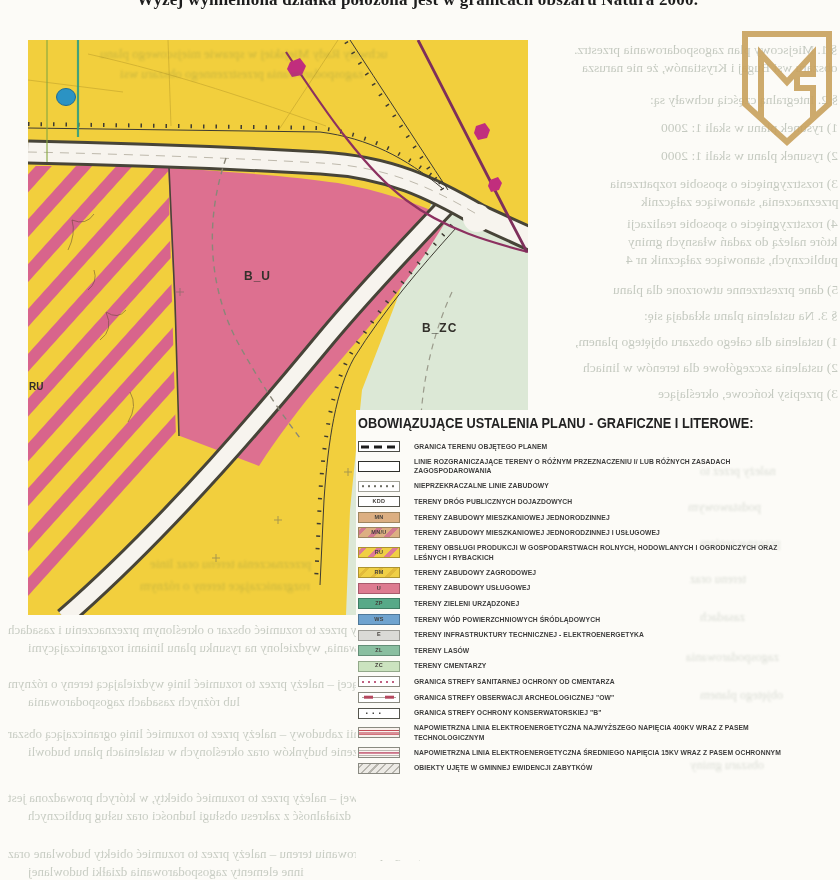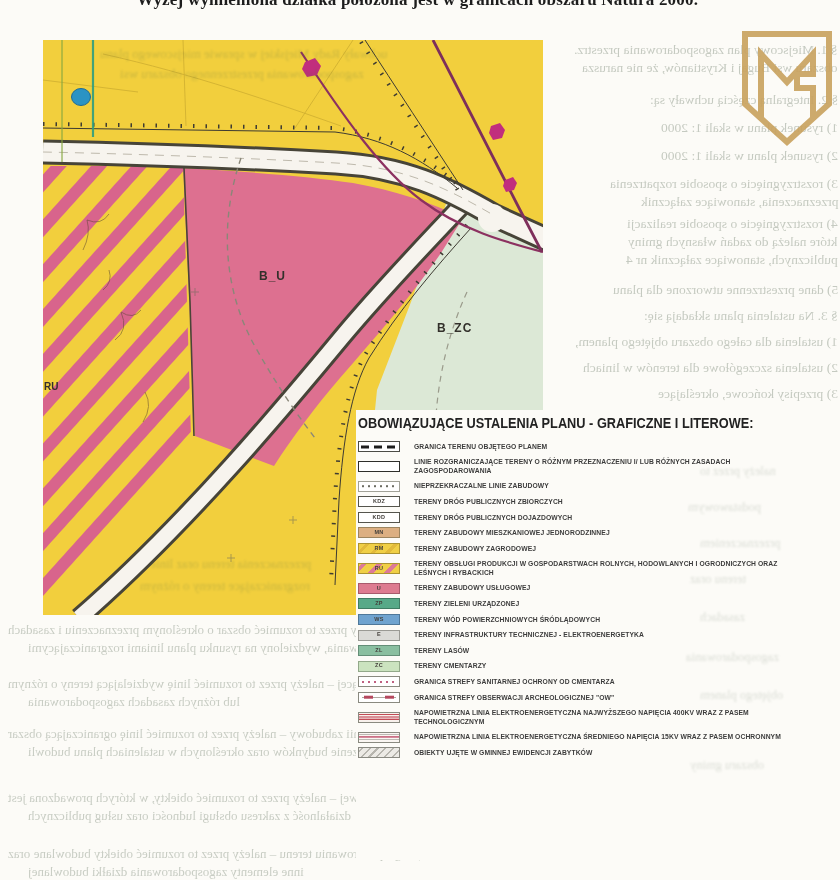--- a/index.html
+++ b/index.html
@@ -5,21 +5,21 @@
   html,body{margin:0;padding:0;background:#e8e8e8;}
   #page{position:relative;width:840px;height:880px;background:#FCFBF7;overflow:hidden;
         font-family:"Liberation Sans",sans-serif;}
   
   .doc-title{position:absolute;top:-10px;left:85px;width:665px;text-align:center;
              font-family:"Liberation Serif",serif;font-weight:bold;font-size:17px;
              color:#1d1d1d;letter-spacing:.2px;white-space:nowrap;}
   
   .logo{position:absolute;left:737px;top:30px;z-index:3;opacity:.9;}
   
-  .map-wrap{position:absolute;left:43px;top:40px;width:500px;height:678px;z-index:1;}
+  .map-wrap{position:absolute;left:28px;top:40px;width:500px;height:678px;z-index:1;}
   
   .legend{position:absolute;left:356px;top:410px;width:484px;min-height:450px;
           background:#FCFBF7;z-index:4;padding-top:5px;box-sizing:border-box;}
   .legend-title{font-weight:bold;font-size:14.5px;color:#222;transform:scaleX(.88);
                 transform-origin:left center;white-space:nowrap;margin:0 0 10px 2px;}
   .lrow{display:flex;align-items:center;margin:0 0 4.6px 2px;}
   .llabel{font-weight:bold;font-size:7.5px;color:#3c3c3c;line-height:1.3;
           transform:scaleX(.9);transform-origin:left center;width:470px;letter-spacing:.1px;}
   .sw{width:42px;height:11px;border:1px solid #8a8a80;box-sizing:border-box;position:relative;
       flex:none;margin-right:14px;display:flex;align-items:center;justify-content:center;background:#fff;}
@@ -197,49 +197,49 @@
         <div class="lrow">
           <div class="sw sw-outline"></div>
           <div class="llabel">LINIE ROZGRANICZAJĄCE TERENY O RÓŻNYM PRZEZNACZENIU I/ LUB RÓŻNYCH ZASADACH ZAGOSPODAROWANIA</div>
         </div>
         <div class="lrow">
           <div class="sw sw-dotted"></div>
           <div class="llabel">NIEPRZEKRACZALNE LINIE ZABUDOWY</div>
         </div>
         <div class="lrow">
           <div class="sw sw-road">
-            <span class="code">KDZ</span>
-          </div>
-          <div class="llabel">TERENY DRÓG PUBLICZNYCH ZBIORCZYCH</div>
-        </div>
-        <div class="lrow">
-          <div class="sw sw-road">
             <span class="code">KDD</span>
           </div>
           <div class="llabel">TERENY DRÓG PUBLICZNYCH DOJAZDOWYCH</div>
         </div>
         <div class="lrow">
           <div class="sw sw-fill-tan">
             <span class="code">MN</span>
           </div>
           <div class="llabel">TERENY ZABUDOWY MIESZKANIOWEJ JEDNORODZINNEJ</div>
         </div>
         <div class="lrow">
+          <div class="sw sw-fill-tan-stripe">
+            <span class="code">MN/U</span>
+          </div>
+          <div class="llabel">TERENY ZABUDOWY MIESZKANIOWEJ JEDNORODZINNEJ I USŁUGOWEJ</div>
+        </div>
+        <div class="lrow">
+          <div class="sw sw-fill-yellow-stripe-pink">
+            <span class="code">RU</span>
+          </div>
+          <div class="llabel">TERENY OBSŁUGI PRODUKCJI W GOSPODARSTWACH ROLNYCH, HODOWLANYCH I OGRODNICZYCH ORAZ LEŚNYCH I RYBACKICH</div>
+        </div>
+        <div class="lrow">
           <div class="sw sw-fill-yellow-soft">
             <span class="code">RM</span>
           </div>
           <div class="llabel">TERENY ZABUDOWY ZAGRODOWEJ</div>
         </div>
         <div class="lrow">
-          <div class="sw sw-fill-yellow-stripe-pink">
-            <span class="code">RU</span>
-          </div>
-          <div class="llabel">TERENY OBSŁUGI PRODUKCJI W GOSPODARSTWACH ROLNYCH, HODOWLANYCH I OGRODNICZYCH ORAZ LEŚNYCH I RYBACKICH</div>
-        </div>
-        <div class="lrow">
           <div class="sw sw-fill-pink">
             <span class="code">U</span>
           </div>
           <div class="llabel">TERENY ZABUDOWY USŁUGOWEJ</div>
         </div>
         <div class="lrow">
           <div class="sw sw-fill-teal">
             <span class="code">ZP</span>
           </div>
           <div class="llabel">TERENY ZIELENI URZĄDZONEJ</div>
@@ -268,20 +268,24 @@
           </div>
           <div class="llabel">TERENY CMENTARZY</div>
         </div>
         <div class="lrow">
           <div class="sw sw-sanitary"></div>
           <div class="llabel">GRANICA STREFY SANITARNEJ OCHRONY OD CMENTARZA</div>
         </div>
         <div class="lrow">
           <div class="sw sw-arch"></div>
           <div class="llabel">GRANICA STREFY OBSERWACJI ARCHEOLOGICZNEJ "OW"</div>
+        </div>
+        <div class="lrow">
+          <div class="sw sw-conserv"></div>
+          <div class="llabel">GRANICA STREFY OCHRONY KONSERWATORSKIEJ "B"</div>
         </div>
         <div class="lrow">
           <div class="sw sw-hv400"></div>
           <div class="llabel">NAPOWIETRZNA LINIA ELEKTROENERGETYCZNA NAJWYŻSZEGO NAPIĘCIA 400KV WRAZ Z PASEM TECHNOLOGICZNYM</div>
         </div>
         <div class="lrow">
           <div class="sw sw-mv15"></div>
           <div class="llabel">NAPOWIETRZNA LINIA ELEKTROENERGETYCZNA ŚREDNIEGO NAPIĘCIA 15KV WRAZ Z PASEM OCHRONNYM</div>
         </div>
         <div class="lrow">

